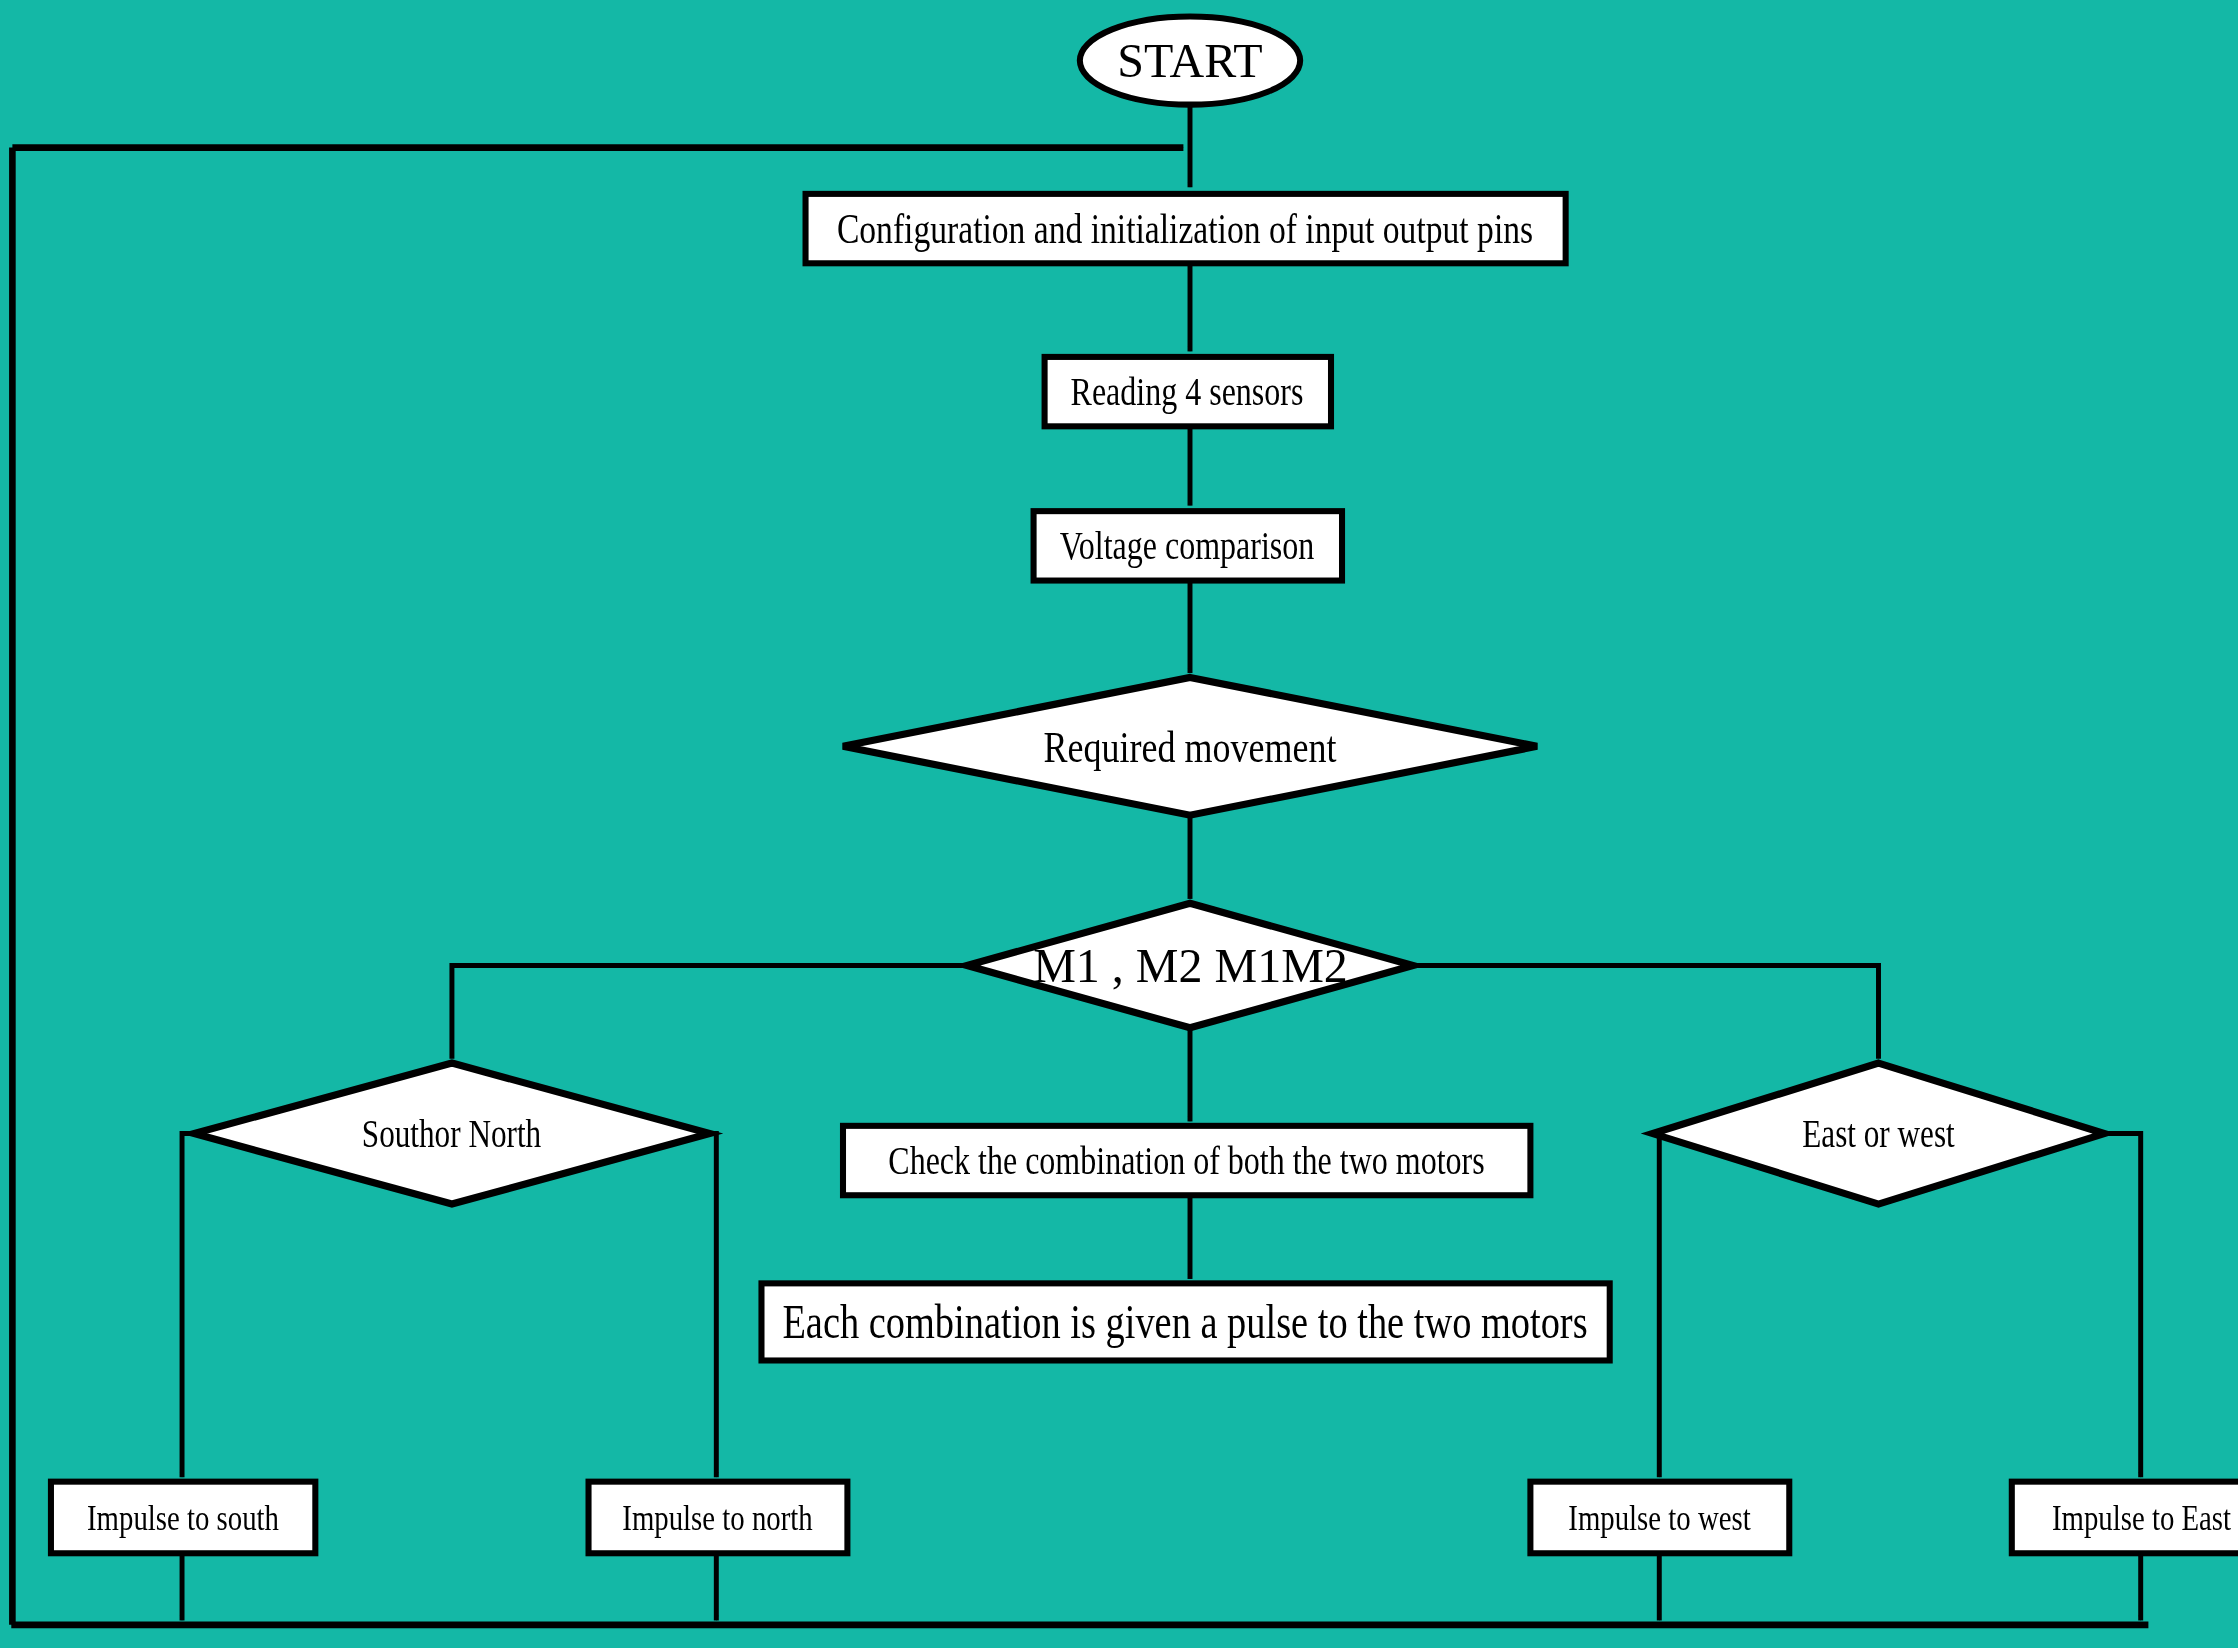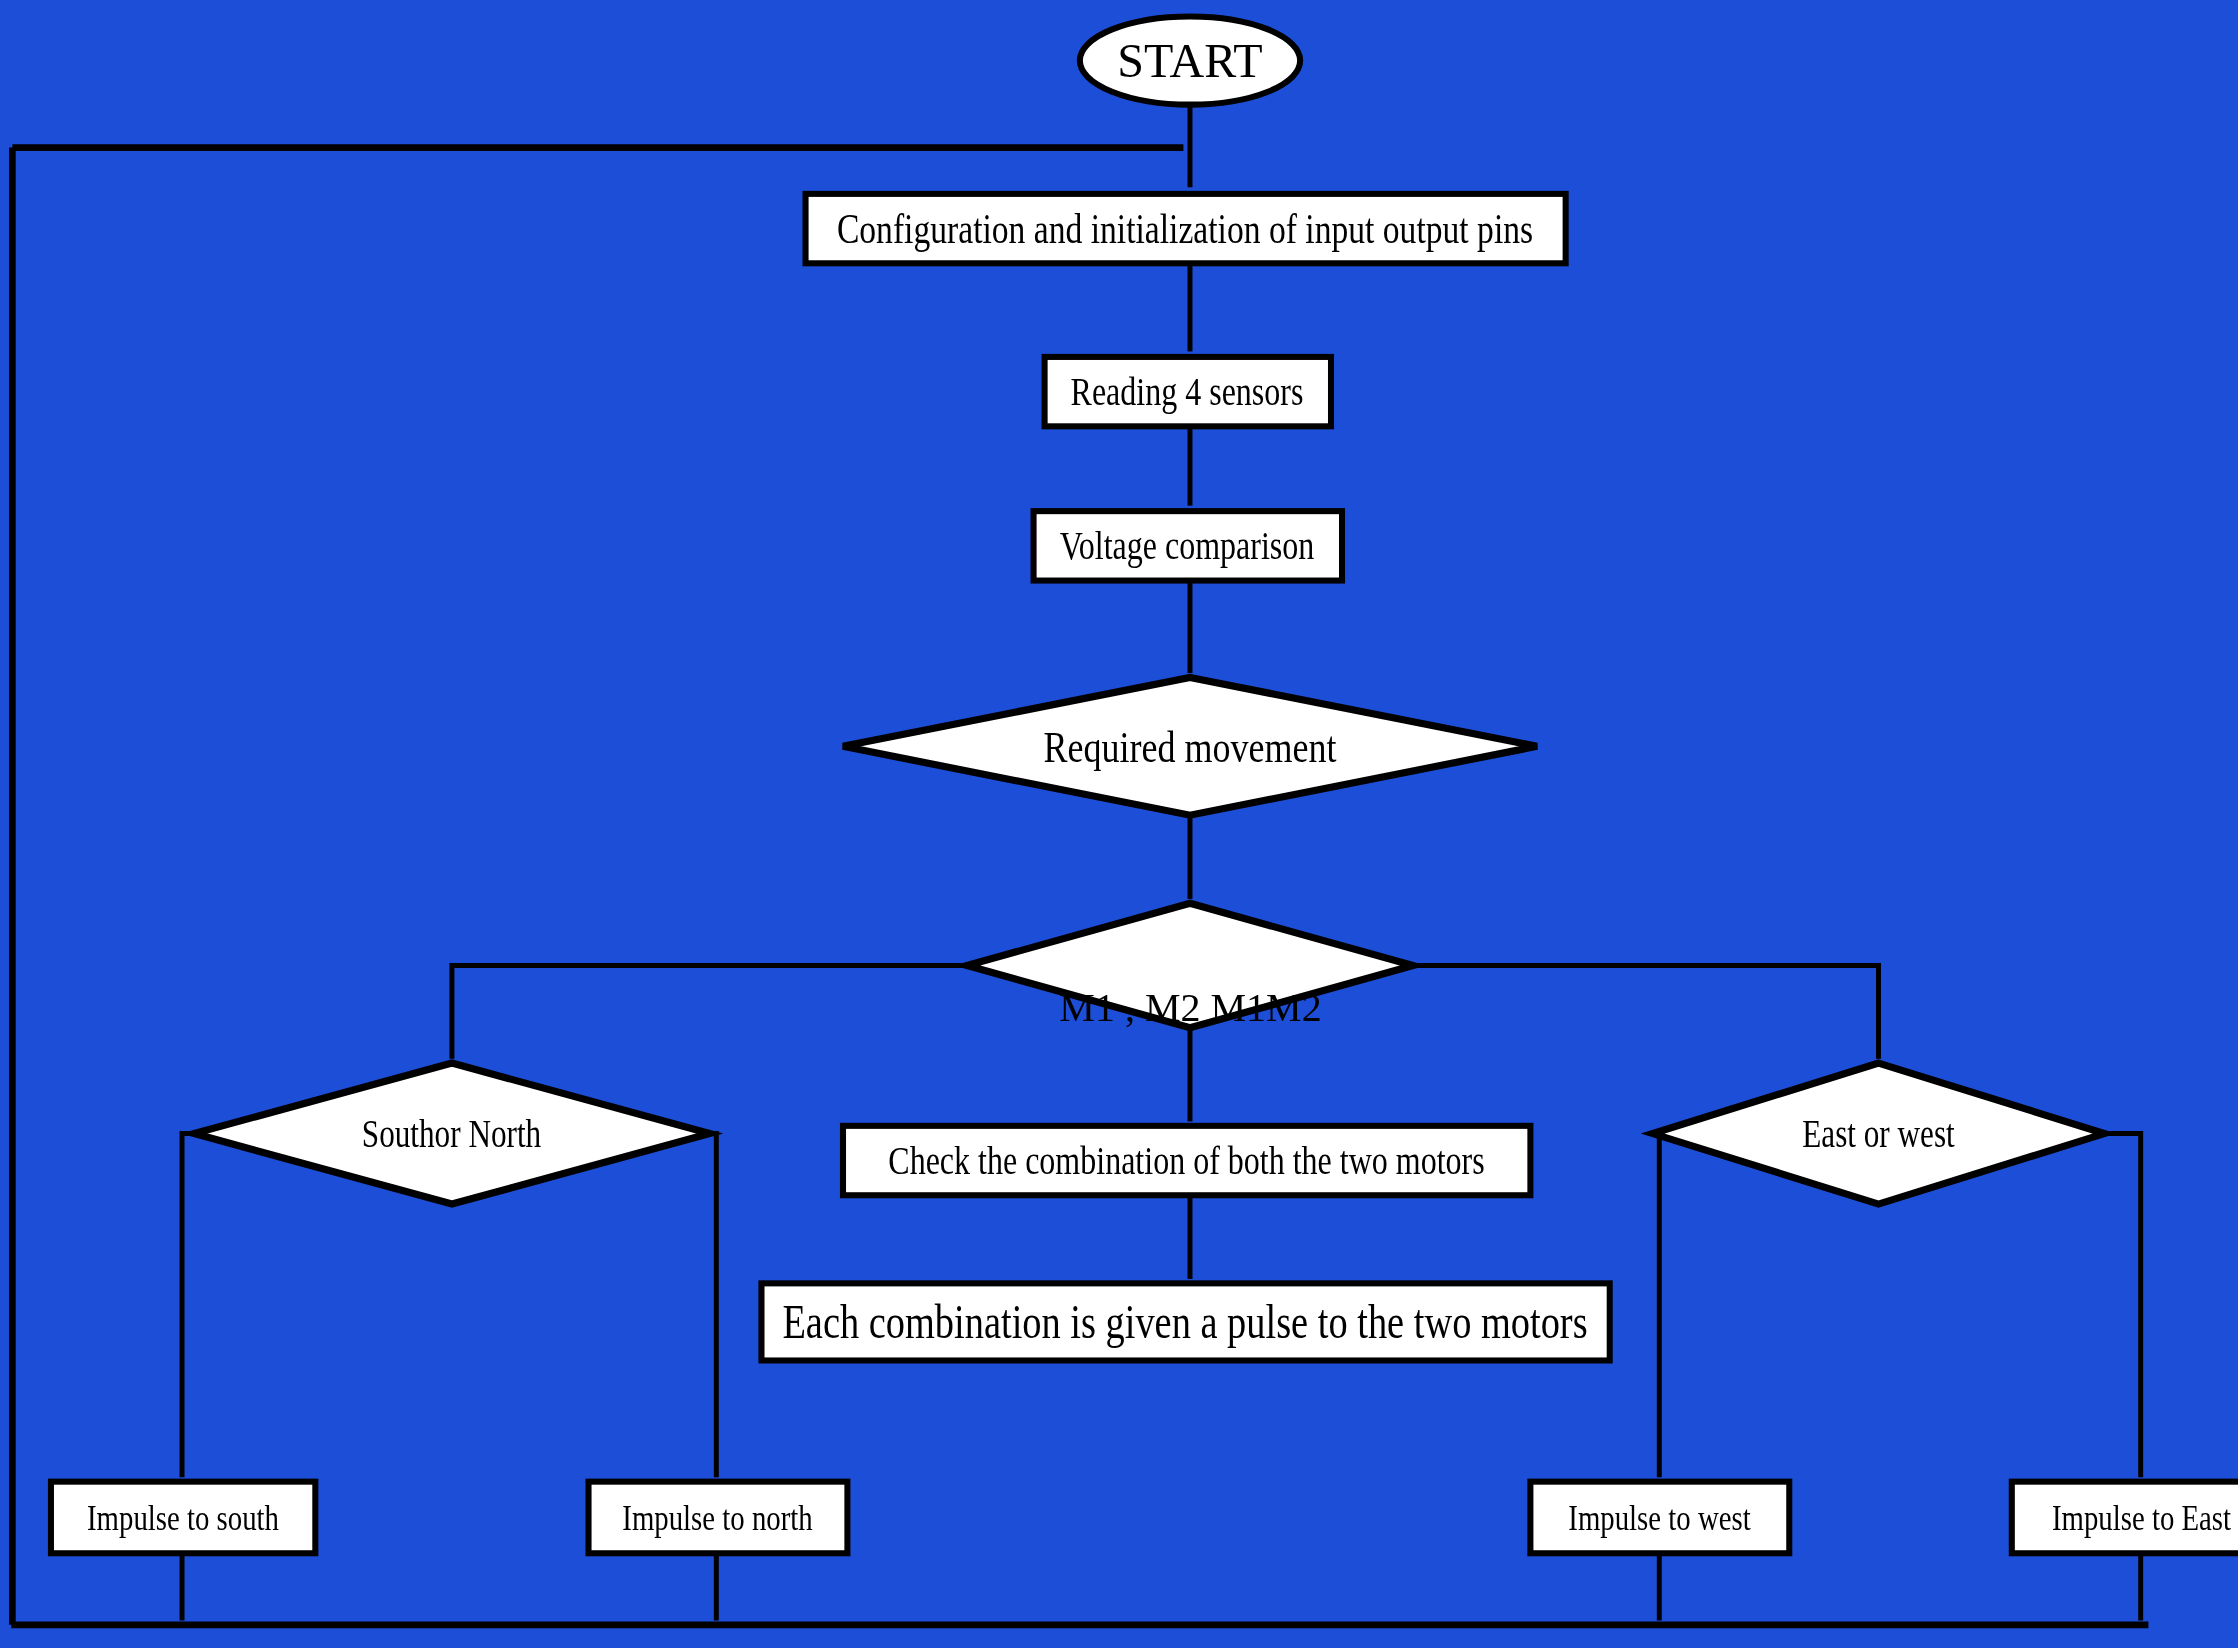--- a/index.html
+++ b/index.html
@@ -1,16 +1,16 @@
 <!DOCTYPE html>
 <html style="font-size:8.8px"><head>
 <meta charset="utf-8">
 <style>
   html,body{margin:0;padding:0;background:#ffffff;}
-  #root{position:relative;width:2239px;height:1648px;background:#1d4ed8;
+  #root{position:relative;width:2239px;height:1648px;background:#14b8a6;
         font-family:"Liberation Serif","DejaVu Serif",serif;overflow:hidden;}
   svg{position:absolute;left:0;top:0;width:2239px;height:1648px;}
   .lbl{position:absolute;display:flex;align-items:center;justify-content:center;
        color:#000;text-align:center;white-space:nowrap;
        font-family:"Liberation Serif","DejaVu Serif",serif;
        transform:scaleX(0.80);transform-origin:center center;}
   .lbl-wide{transform:scaleX(1.0);}
 </style>
 </head>
 <body>
@@ -89,21 +89,21 @@
   <div class="lbl lbl-wide" style="left:1080px;top:32px;width:220px;height:57px;font-size:48px;">START</div>
 
   <div class="lbl" style="left:805px;top:194px;width:760px;height:69px;font-size:42px;">Configuration and initialization of input output pins</div>
 
   <div class="lbl" style="left:1044px;top:357px;width:286px;height:69px;font-size:40px;">Reading 4 sensors</div>
 
   <div class="lbl" style="left:1033px;top:511px;width:308px;height:69px;font-size:40px;">Voltage comparison</div>
 
   <div class="lbl" style="left:942px;top:716px;width:496px;height:61px;font-size:45px;">Required movement</div>
 
-  <div class="lbl lbl-wide" style="left:1025px;top:980px;width:331px;height:55px;font-size:40px;">M1 , M2 M1M2</div>
+  <div class="lbl lbl-wide" style="left:1025px;top:938px;width:331px;height:55px;font-size:48px;">M1 , M2 M1M2</div>
 
   <div class="lbl" style="left:275px;top:1106px;width:353px;height:55px;font-size:39px;">Southor North</div>
 
   <div class="lbl" style="left:1713px;top:1106px;width:331px;height:55px;font-size:39px;">East or west</div>
 
   <div class="lbl" style="left:843px;top:1126px;width:687px;height:69px;font-size:40px;">Check the combination of both the two motors</div>
 
   <div class="lbl" style="left:761px;top:1283px;width:848px;height:77px;font-size:48px;">Each combination is given a pulse to the two motors</div>
 
   <div class="lbl" style="left:51px;top:1482px;width:264px;height:72px;font-size:36px;">Impulse  to south</div>

